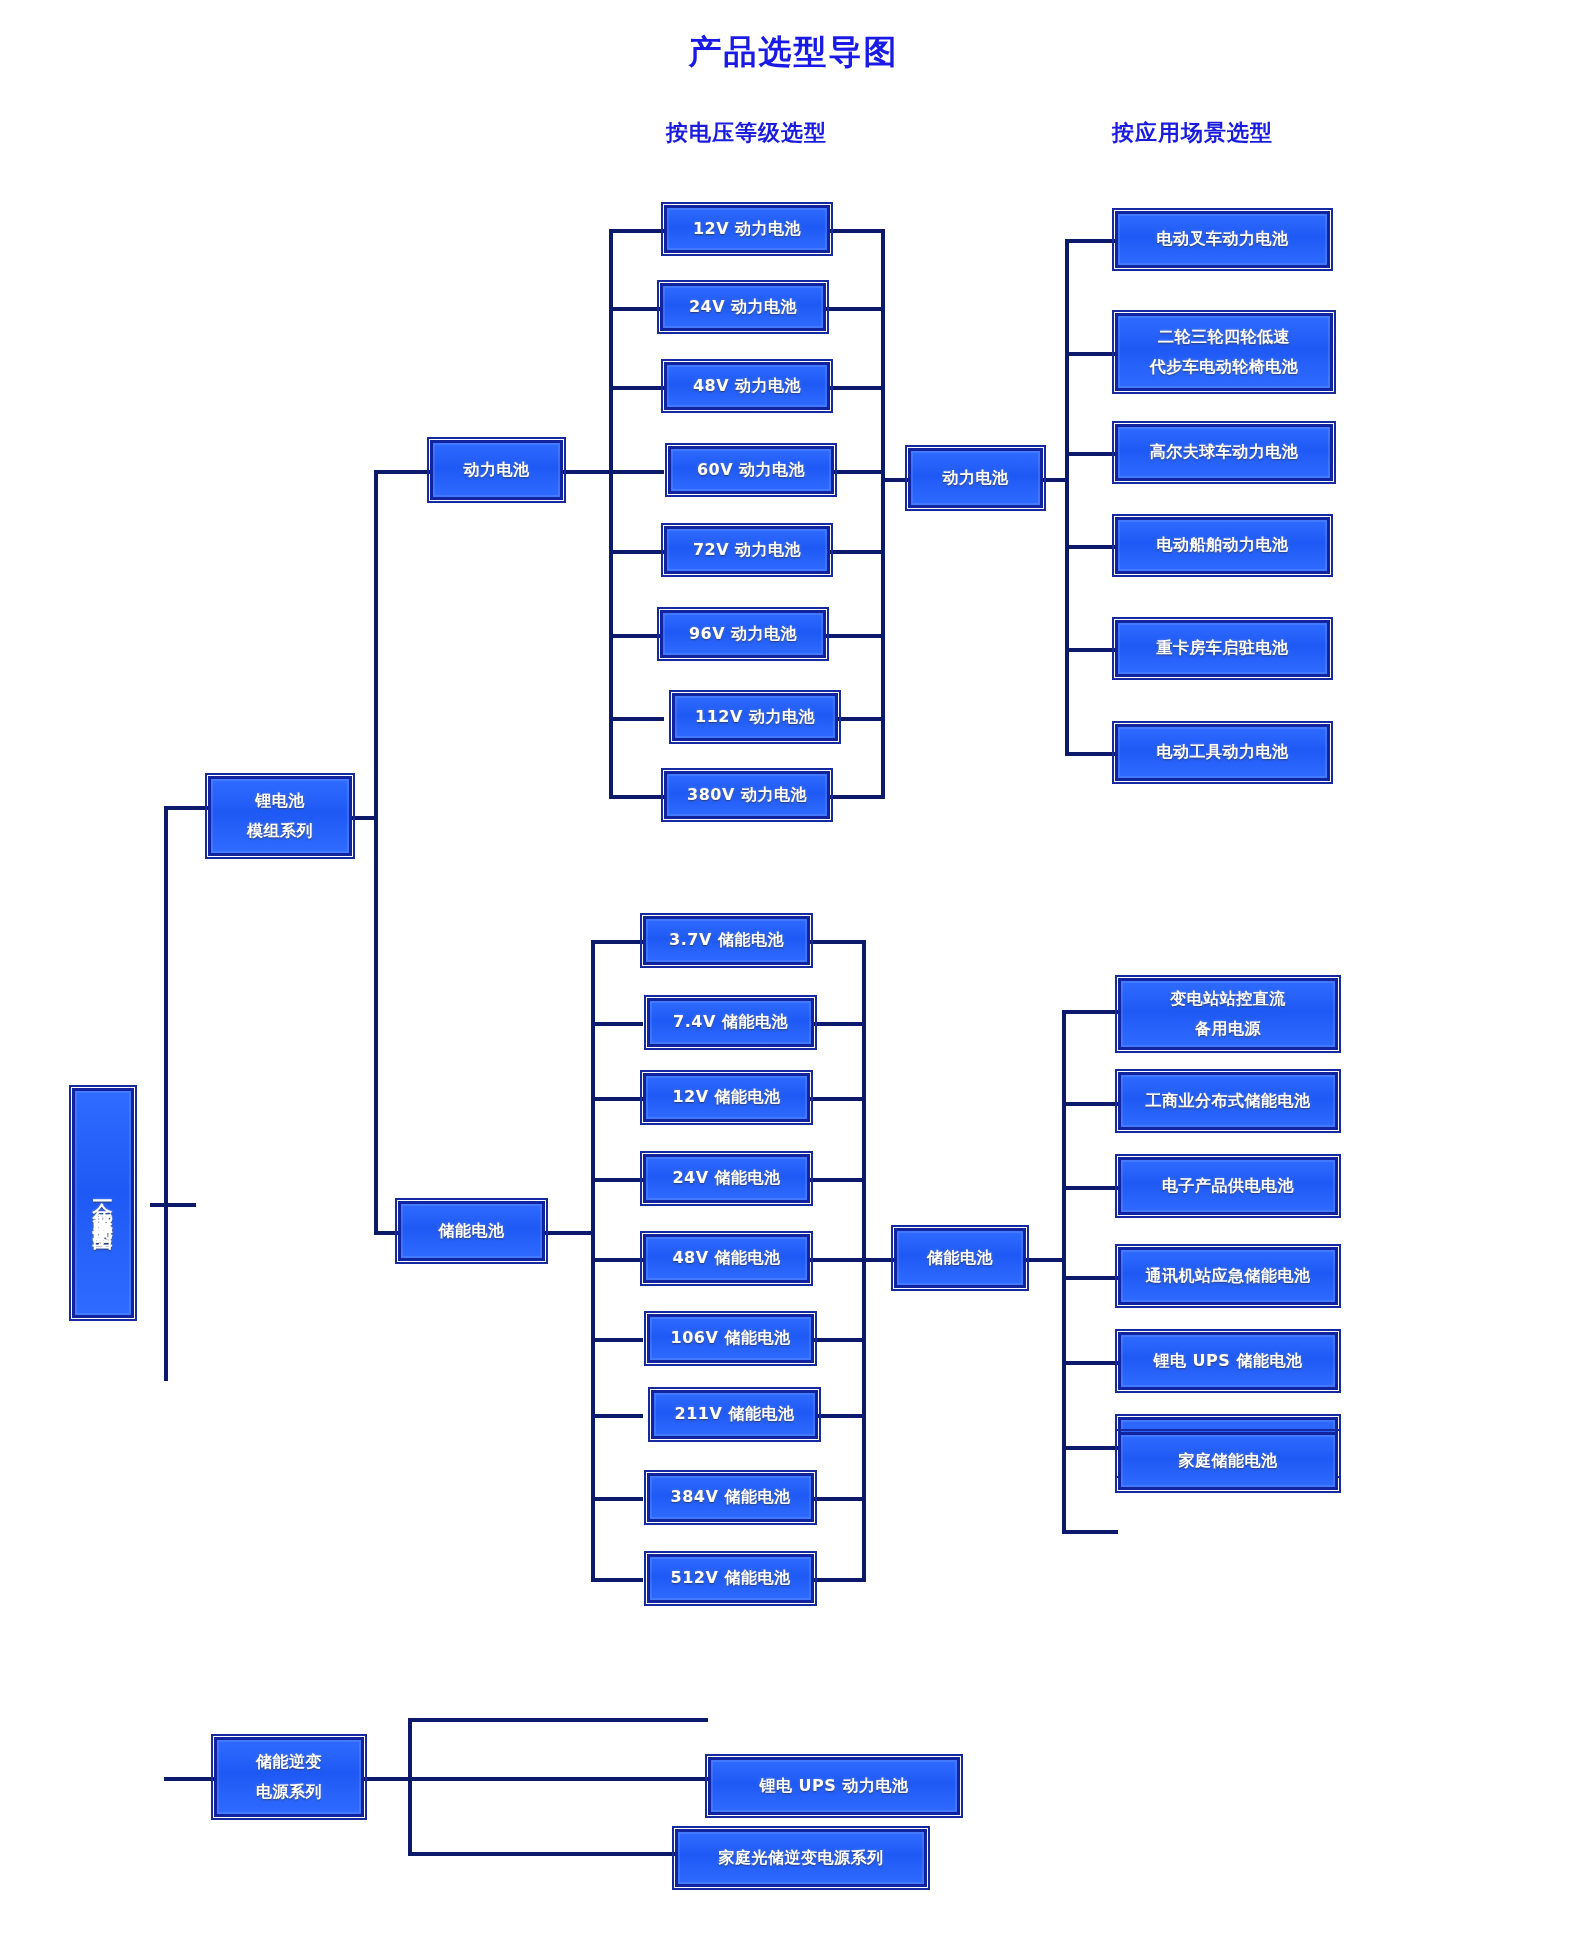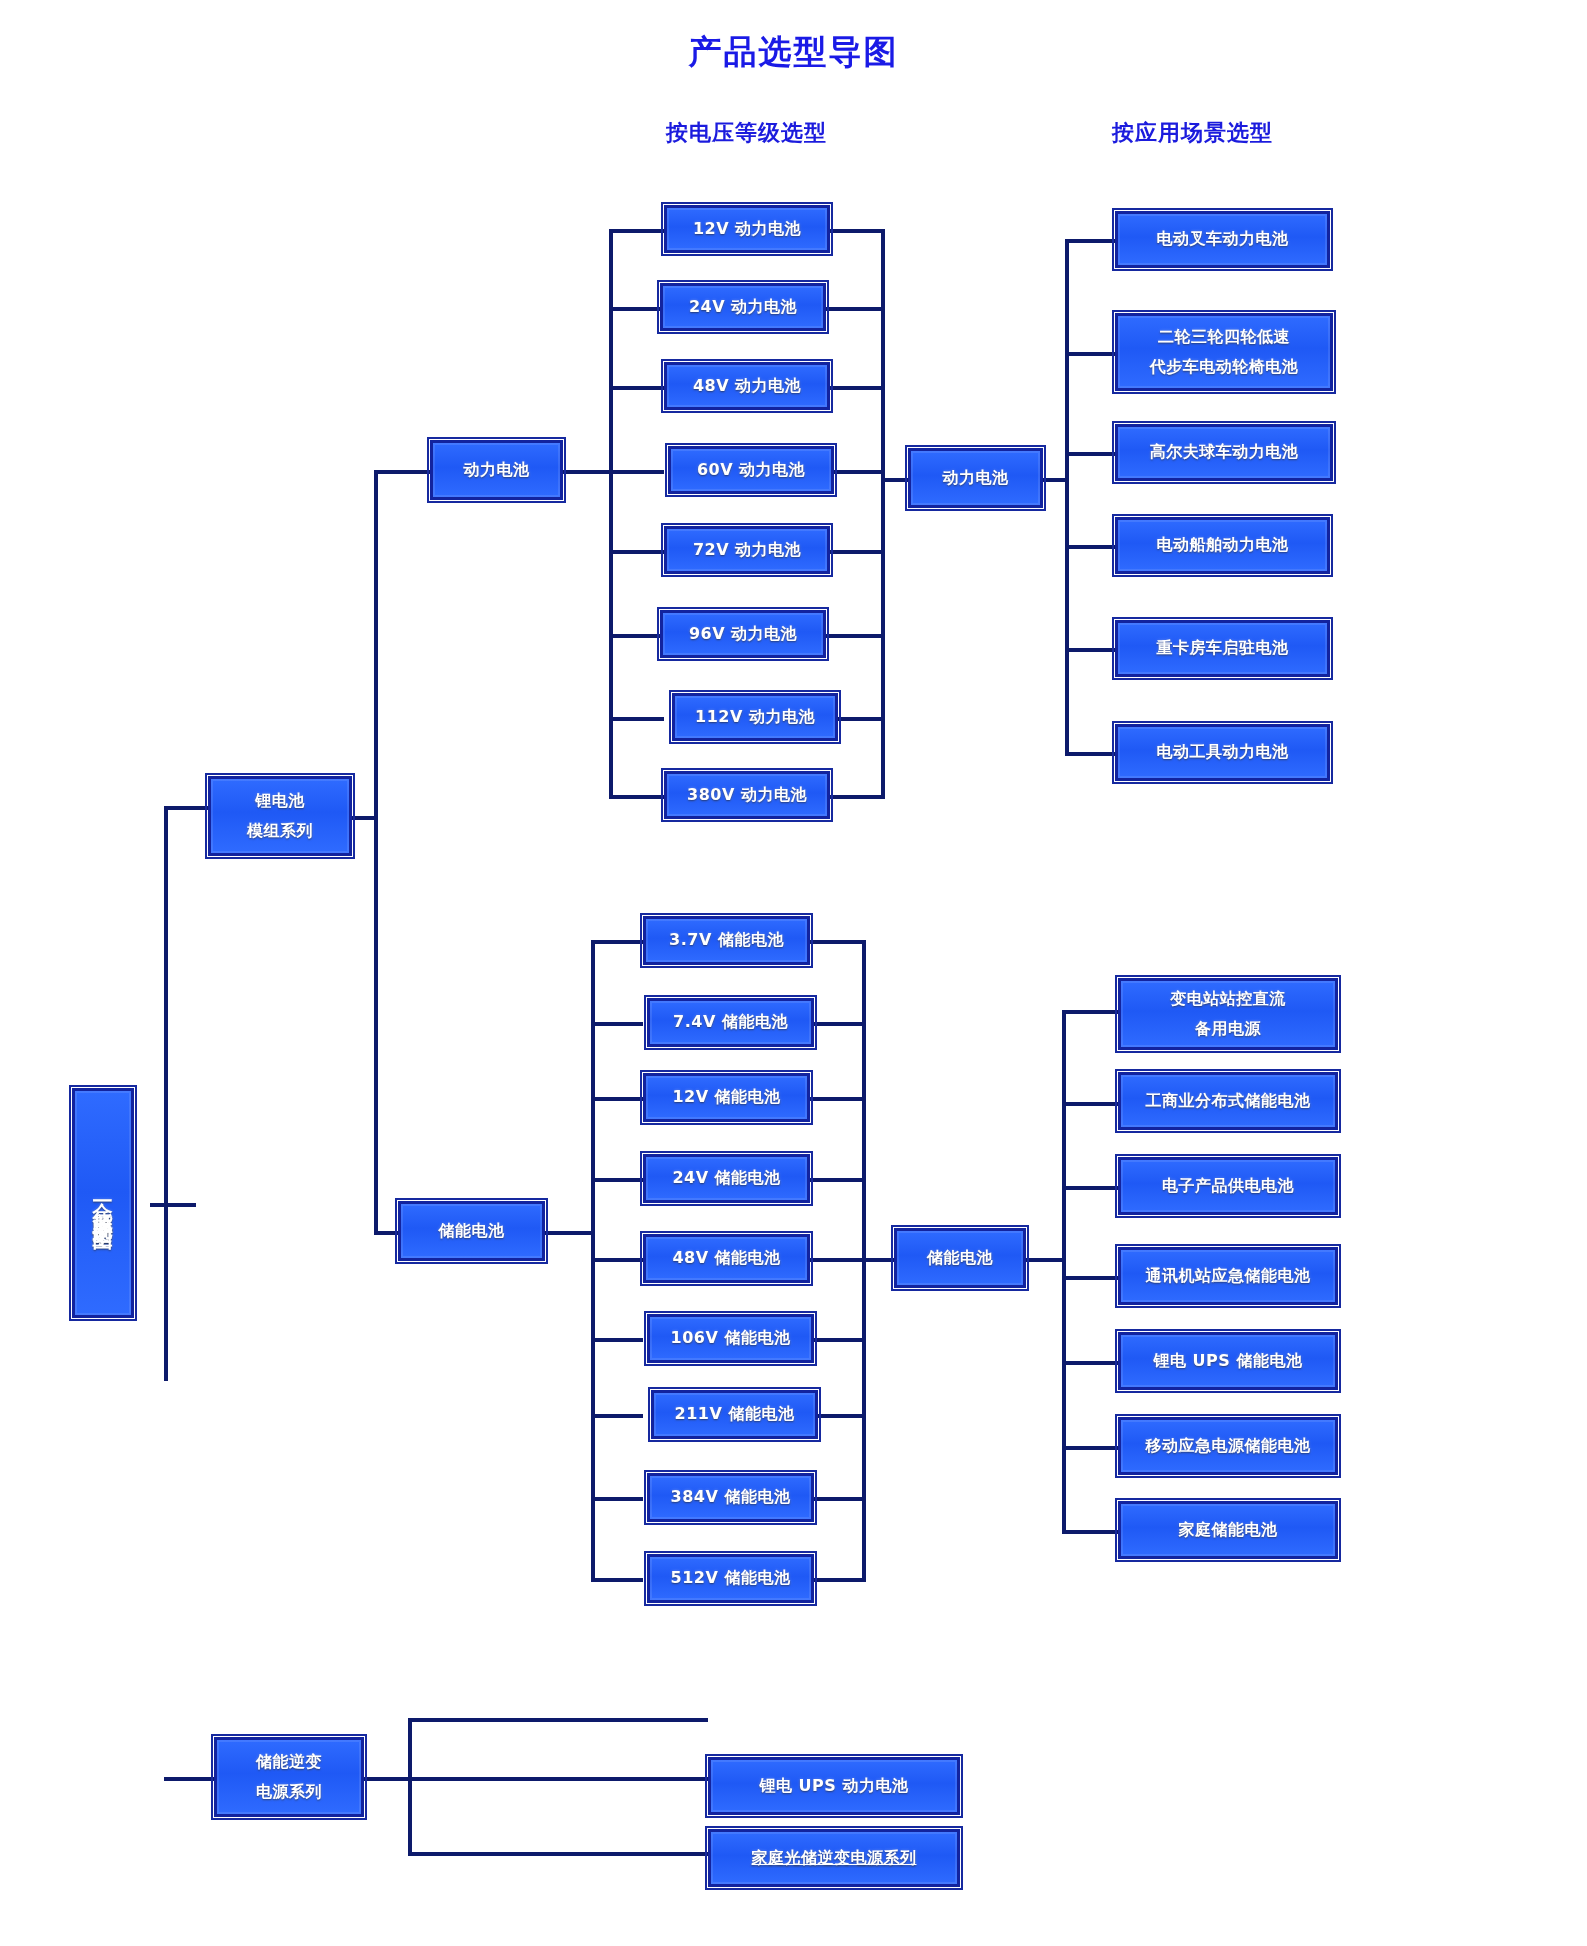--- a/index.html
+++ b/index.html
@@ -193,18 +193,18 @@
 
   <div class="node two-line" style="left:1118px;top:978px;width:220px;height:72px;flex-direction:column;">
     <span>变电站站控直流</span>
     <span>备用电源</span>
   </div>
   <div class="node" style="left:1118px;top:1072px;width:220px;height:58px;">工商业分布式储能电池</div>
   <div class="node" style="left:1118px;top:1157px;width:220px;height:58px;">电子产品供电电池</div>
   <div class="node" style="left:1118px;top:1247px;width:220px;height:58px;">通讯机站应急储能电池</div>
   <div class="node" style="left:1118px;top:1332px;width:220px;height:58px;">锂电 UPS 储能电池</div>
   <div class="node" style="left:1118px;top:1417px;width:220px;height:58px;">移动应急电源储能电池</div>
-  <div class="node" style="left:1118px;top:1501px;width:220px;height:58px;">家庭储能电池</div>
+  <div class="node" style="left:1118px;top:1432px;width:220px;height:58px;">家庭储能电池</div>
 
   <div class="node" style="left:708px;top:1757px;width:252px;height:58px;">锂电 UPS 动力电池</div>
-  <div class="node" style="left:708px;top:1829px;width:252px;height:58px;text-decoration:underline;">家庭光储逆变电源系列</div>
+  <div class="node" style="left:675px;top:1829px;width:252px;height:58px;">家庭光储逆变电源系列</div>
 
 </div>
 
 </body></html>

